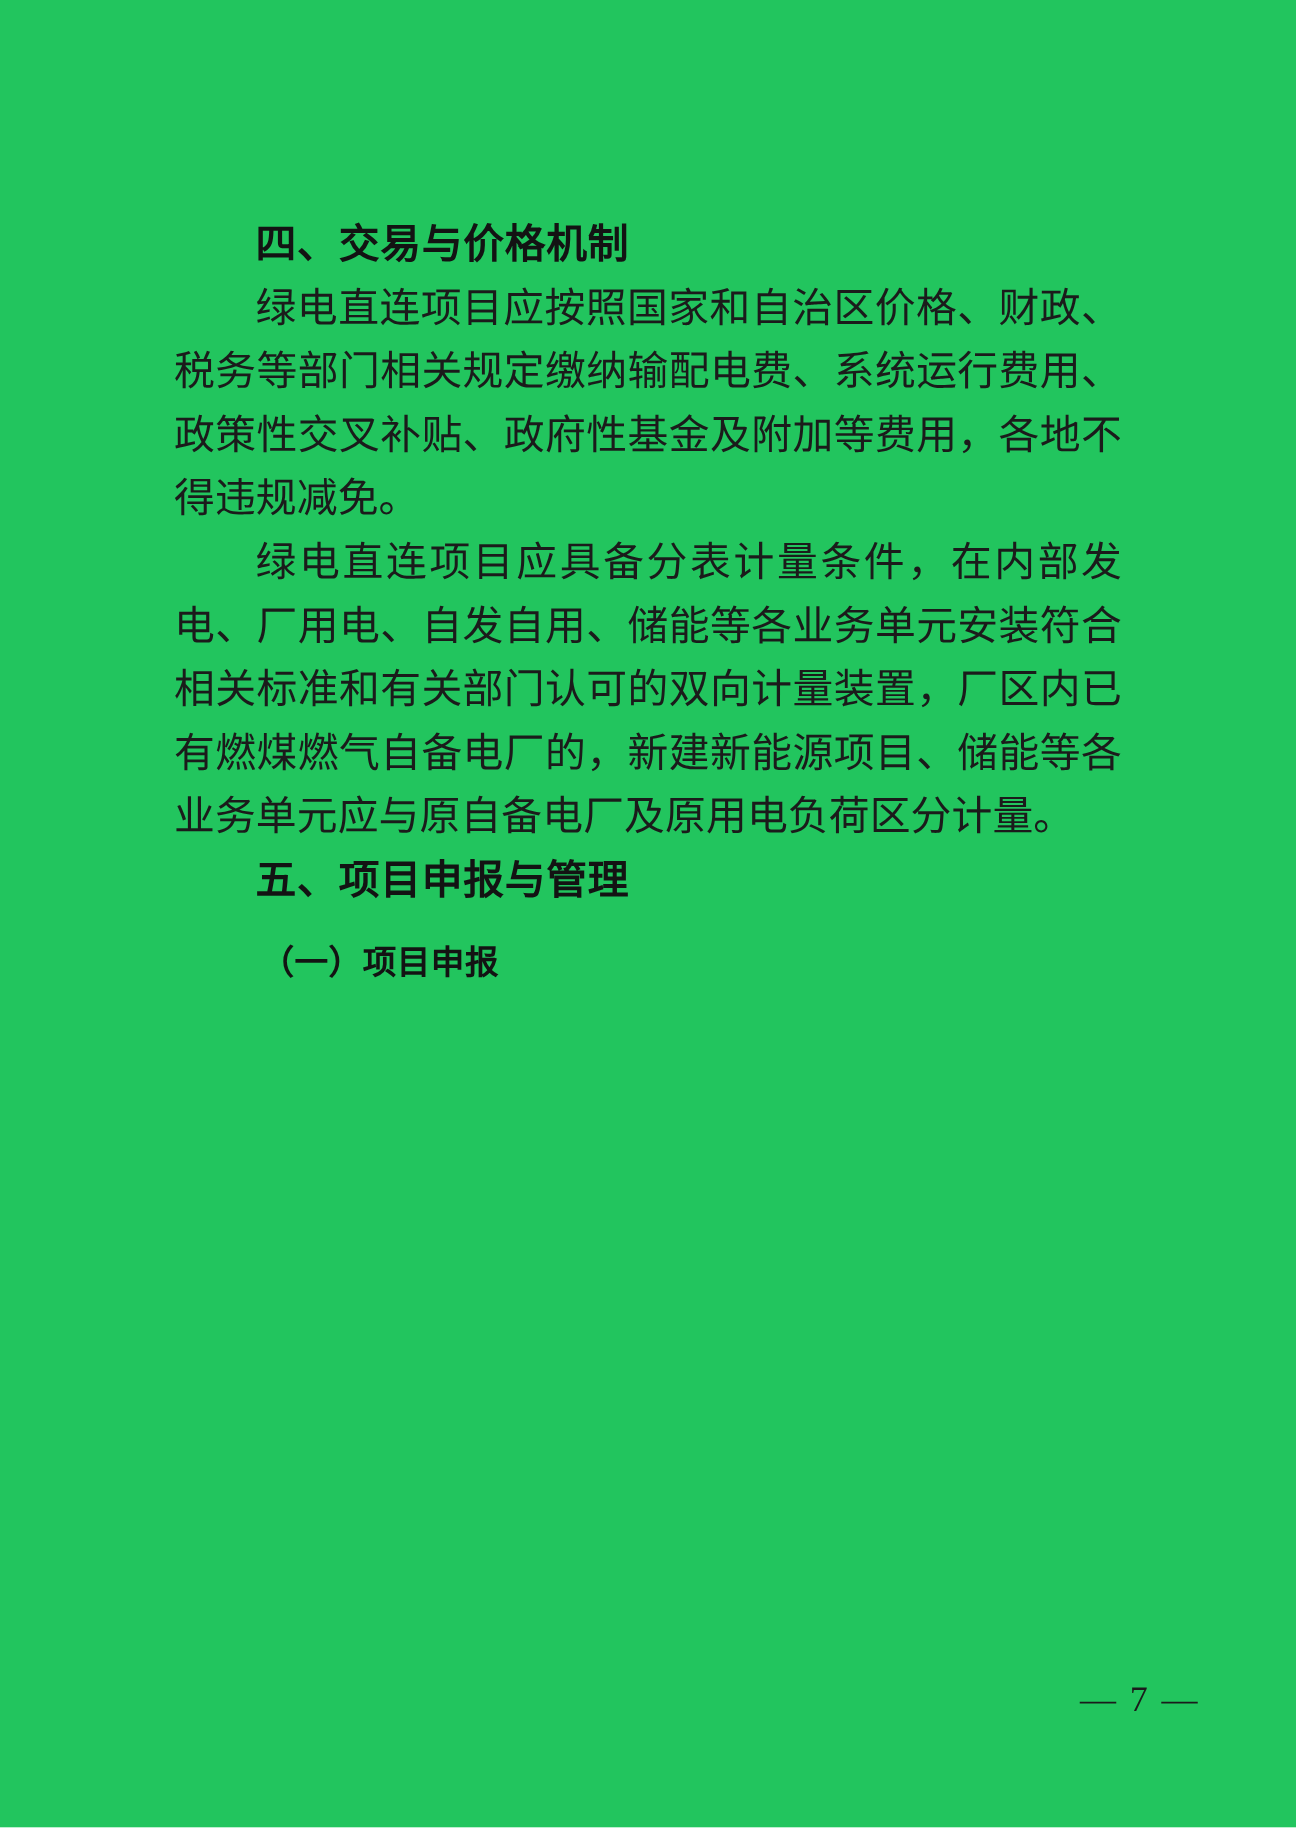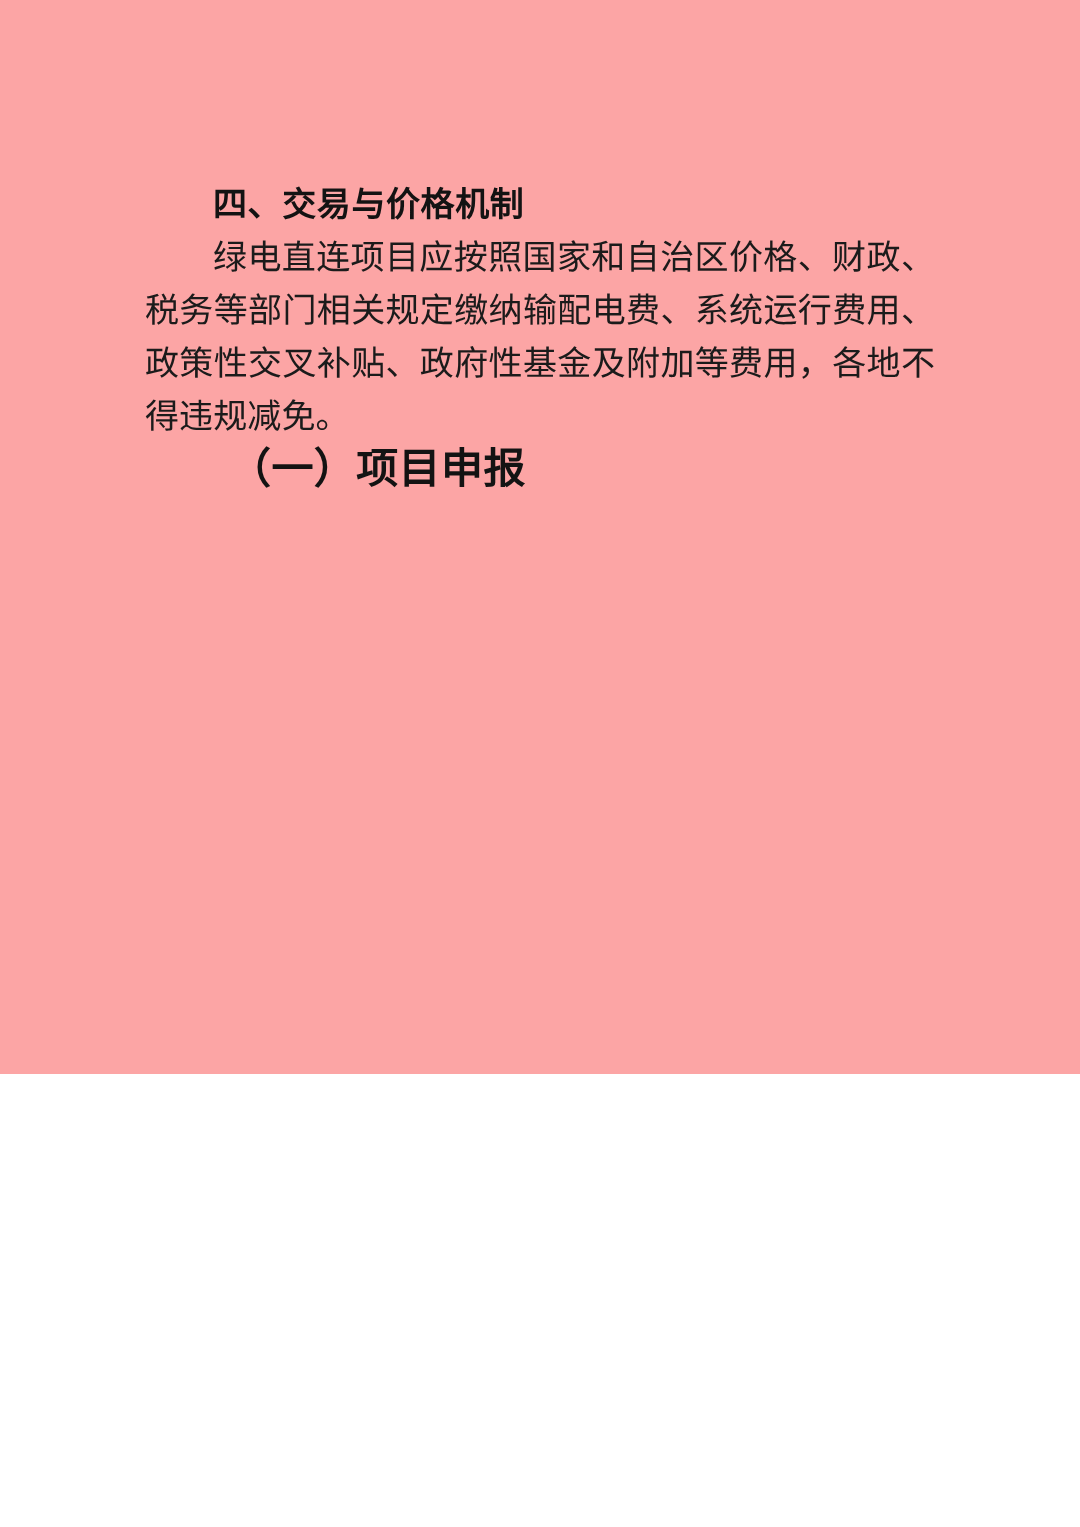--- a/index.html
+++ b/index.html
@@ -4,22 +4,22 @@
 <title>绿电直连项目管理文件 第7页</title>
 <style>
   html, body {
     margin: 0;
     padding: 0;
     background: #ffffff;
   }
   .page {
     position: relative;
     width: 1080px;
-    height: 1074px;
-    background: #fca5a5;
+    height: 1523px;
+    background: #22c55e;
     overflow: hidden;
     -webkit-font-smoothing: antialiased;
   }
   .content {
     position: absolute;
     left: 145px;
     top: 178px;
     width: 790px;
   }
 
@@ -33,26 +33,26 @@
     letter-spacing: 0.6px;
     text-indent: 2em;
     margin: 0;
     white-space: pre;
   }
 
   
   .sub-heading {
     font-family: "Liberation Serif", "DejaVu Serif", serif;
     font-weight: bold;
-    font-size: 42px;
+    font-size: 28px;
     line-height: 53px;
     color: #131313;
     letter-spacing: 0.4px;
     text-indent: 2em;
-    margin: 0;
+    margin: 16px;
     white-space: pre;
   }
 
   
   .body-para {
     font-family: Liberation Sans, sans-serif;
     font-weight: normal;
     font-size: 34px;
     line-height: 53px;
     color: #1b1b1b;
@@ -88,21 +88,23 @@
 
 <div class="page">
 
   <div class="content">
 
     <h2 class="sec-heading">四、交易与价格机制</h2>
 
     <p class="body-para">绿电直连项目应按照国家和自治区价格、财政、税务等部门相关规定缴纳输配电费、系统运行费用、政策性交叉补贴、政府性基金及附加等费用，各地不得违规减免。</p>
 
 
+    <p class="body-para">绿电直连项目应具备分表计量条件，在内部发电、厂用电、自发自用、储能等各业务单元安装符合相关标准和有关部门认可的双向计量装置，厂区内已有燃煤燃气自备电厂的，新建新能源项目、储能等各业务单元应与原自备电厂及原用电负荷区分计量。</p>
 
+    <h2 class="sec-heading">五、项目申报与管理</h2>
 
     <h3 class="sub-heading">（一）项目申报</h3>
 
 
   </div>
 
   <div class="page-footer">
     <span class="page-number">— 7 —</span>
   </div>
 

